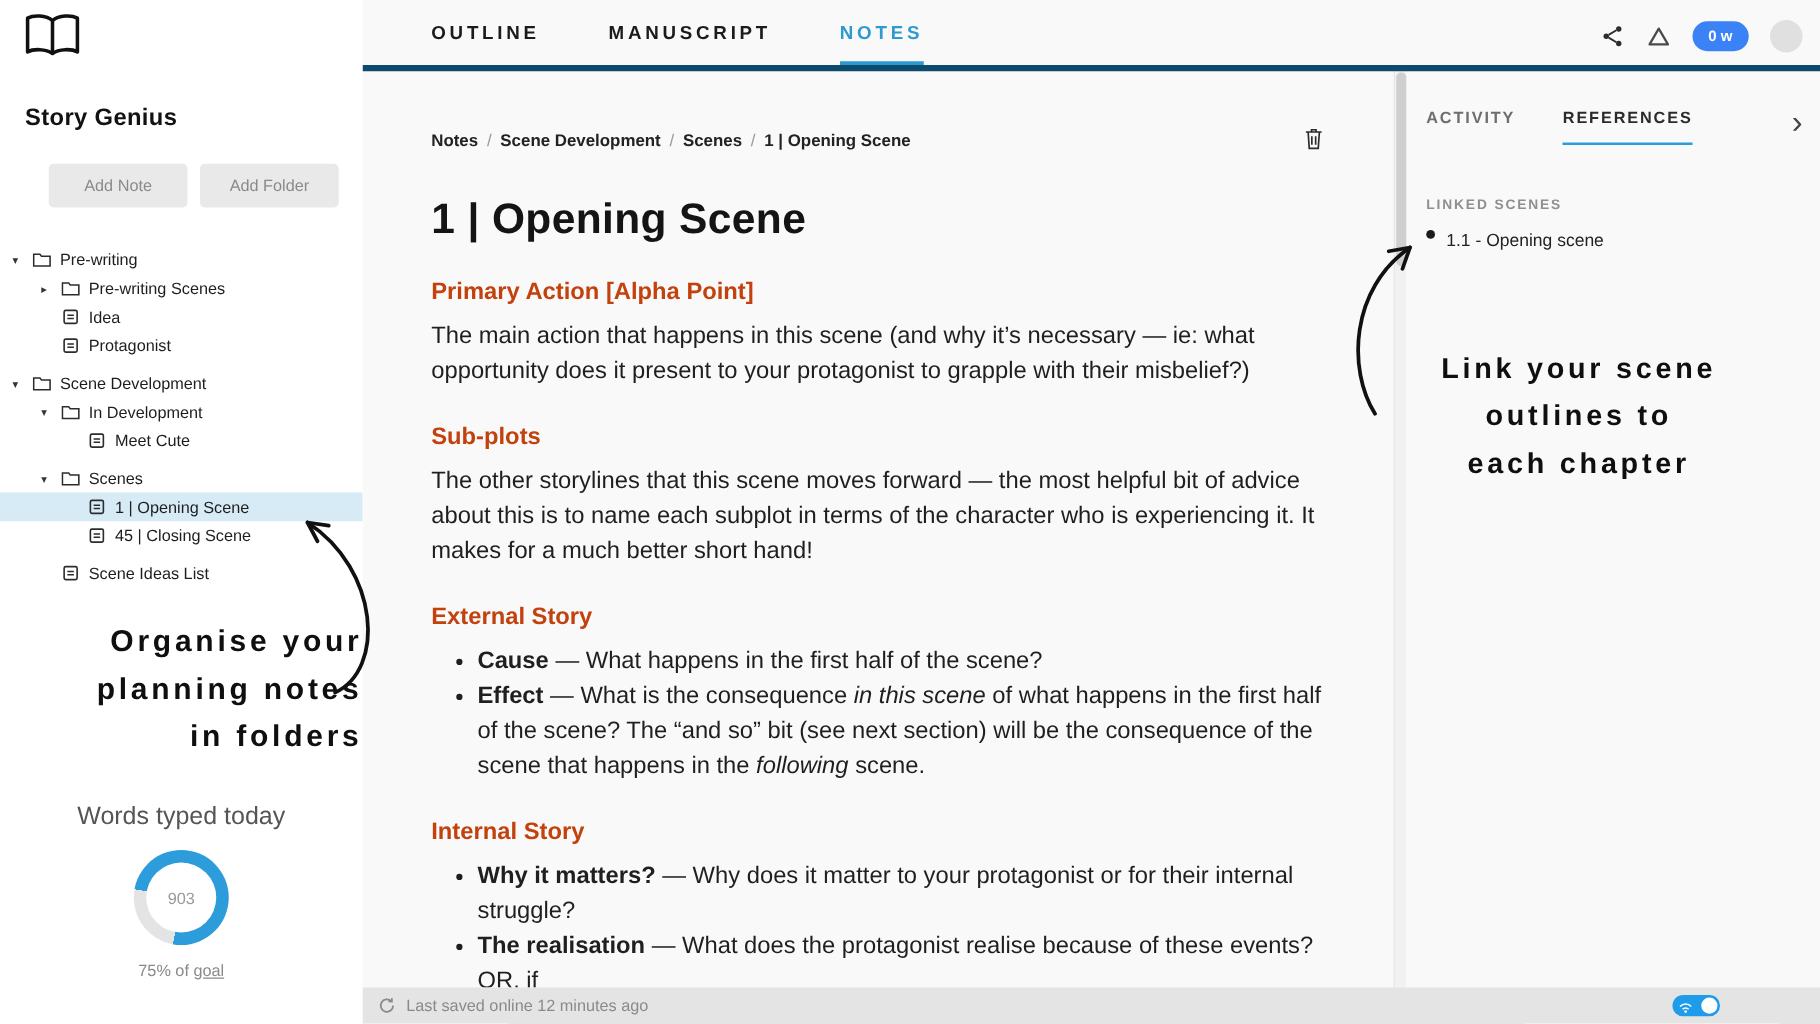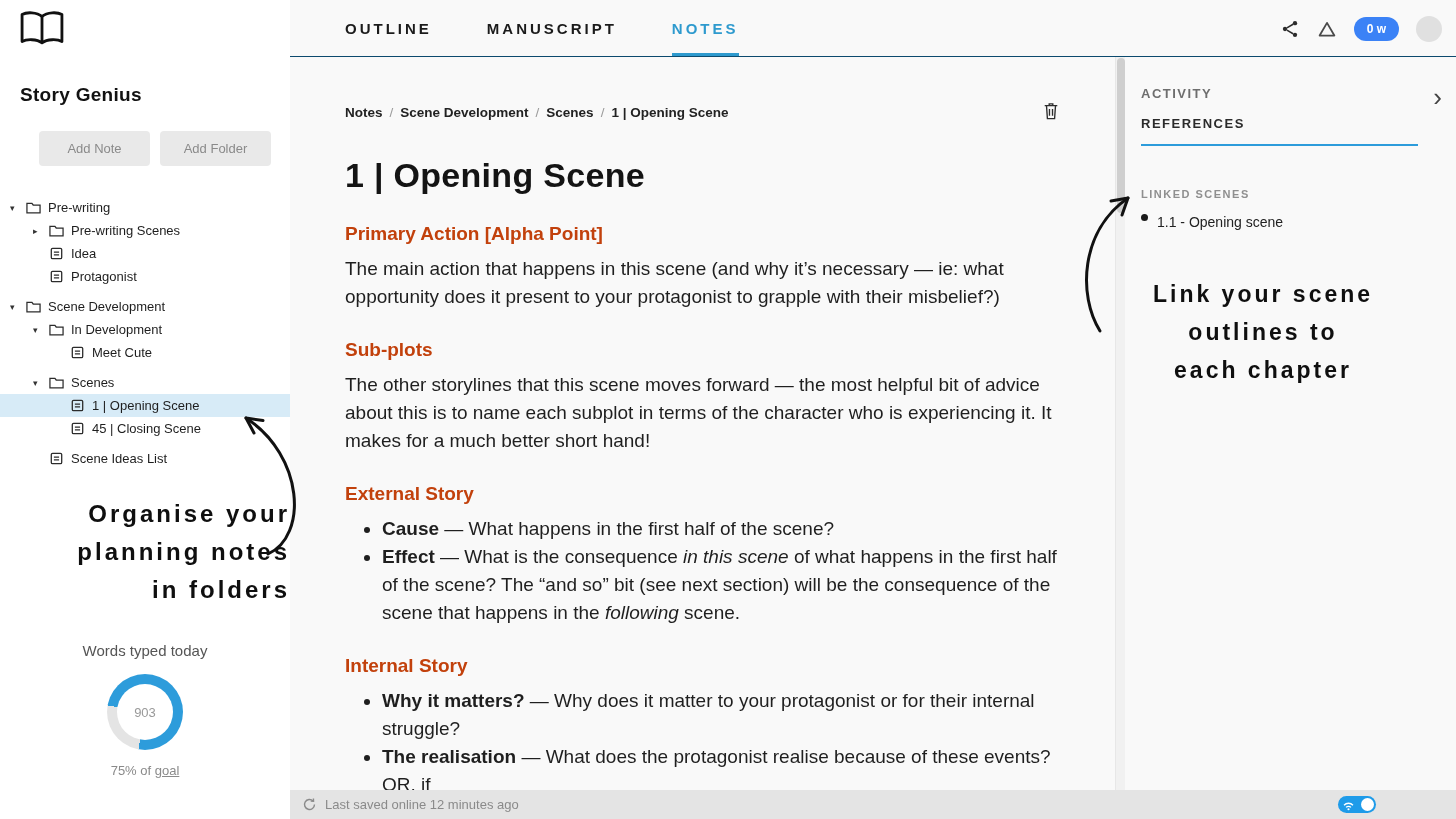--- a/index.html
+++ b/index.html
@@ -22,32 +22,32 @@
   .caret { width:16px; font-size:9px; color:#333; flex-shrink:0; }
   .ticon { width:16px; height:14px; margin-right:6px; flex-shrink:0; display:flex; align-items:center; }
   .ticon svg { width:15px; height:13px; }
   .tlabel { white-space:nowrap; }
 
   .side-annot { position:absolute; left:0; top:495px; width:290px; text-align:right;
     font-family:cursive, "Liberation Sans", sans-serif; font-size:24px; font-weight:700;
     letter-spacing:3px; line-height:38px; color:#0f0f0f; }
 
   .words { position:absolute; left:0; top:642px; width:290px; text-align:center; }
-  .words-title { font-size:15px; color:#555; }
+  .words-title { font-size:20px; color:#555; }
   .donut { margin:15px auto 0; width:76px; height:76px; border-radius:50%; position:relative;
     background:#e4e4e4; }
   .donut-hole { position:absolute; inset:10px; background:#fff; border-radius:50%;
     display:flex; align-items:center; justify-content:center; font-size:13px; color:#999; }
   .goal-line { margin-top:13px; font-size:13px; color:#8a8a8a; }
   .goal-line a { color:#8a8a8a; text-decoration:underline; cursor:pointer; }
 
   
   .main { flex:1; display:flex; flex-direction:column; min-width:0; background:#f9f9f9; }
   .topbar { height:57px; flex-shrink:0; display:flex; align-items:stretch; position:relative;
-    border-bottom:1px solid #0c4a6e; }
+    border-bottom:5px solid #0c4a6e; }
   .main-tabs { display:flex; margin-left:55px; }
   .tab { display:flex; align-items:center; margin-right:55px; font-size:15px; font-weight:700;
     letter-spacing:3px; color:#1b1b1b; border-bottom:3px solid transparent; padding-top:3px; cursor:pointer; }
   .tab.active { color:#2e9ace; border-bottom-color:#2e9ace; }
   .top-icons { position:absolute; right:14px; top:0; height:57px; display:flex; align-items:center; gap:17px; }
   .icon-btn { cursor:pointer; display:flex; align-items:center; }
   .badge { background:#3b82f6; color:#fff; font-size:12px; font-weight:700;
     padding:5px 13px; border-radius:13px; cursor:pointer; }
   .avatar { width:26px; height:26px; border-radius:50%; background:#e0e0e0; cursor:pointer; }
 
@@ -63,21 +63,21 @@
   .doc p { line-height:28px; margin-bottom:6px; }
   .doc ul { margin:8px 0 6px; padding-left:37px; }
   .doc li { line-height:28px; }
   .b { font-weight:700; } .i { font-style:italic; }
 
   .scrollbar { width:10px; flex-shrink:0; background:#f1f1f1; border-left:1px solid #e7e7e7; cursor:pointer; }
   .thumb { width:8px; height:155px; margin:1px auto 0; background:#cfcfcf; border-radius:4px; }
 
   
   .right-panel { width:331px; flex-shrink:0; position:relative; padding-left:16px; }
-  .panel-tabs { margin-top:29px; display:flex;flex-direction:column; }
+  .panel-tabs { margin-top:29px; display:flex; }
   .ptab { font-size:13px; font-weight:700; letter-spacing:1.5px; color:#6e6e6e;
     margin-right:38px; padding-bottom:13px; border-bottom:2px solid transparent; cursor:pointer; }
   .ptab.active { color:#2b2b2b; border-bottom-color:#2d9cdb; }
   .chevron { position:absolute; right:14px; top:27px; font-size:26px; color:#444; cursor:pointer; line-height:1; }
   .linked-label { margin-top:42px; font-size:11px; font-weight:700; letter-spacing:1.5px; color:#8f8f8f; }
   .linked-item { margin-top:14px; display:flex; align-items:flex-start; gap:9px; font-size:14px; color:#222; cursor:pointer; }
   .dot { width:7px; height:7px; border-radius:50%; background:#1b1b1b; flex-shrink:0; }
   .panel-annot { position:absolute; left:10px; top:218px; width:256px; text-align:center;
     font-family:cursive, "Liberation Sans", sans-serif; font-size:23px; font-weight:700;
     letter-spacing:3px; line-height:38px; color:#0f0f0f; }

